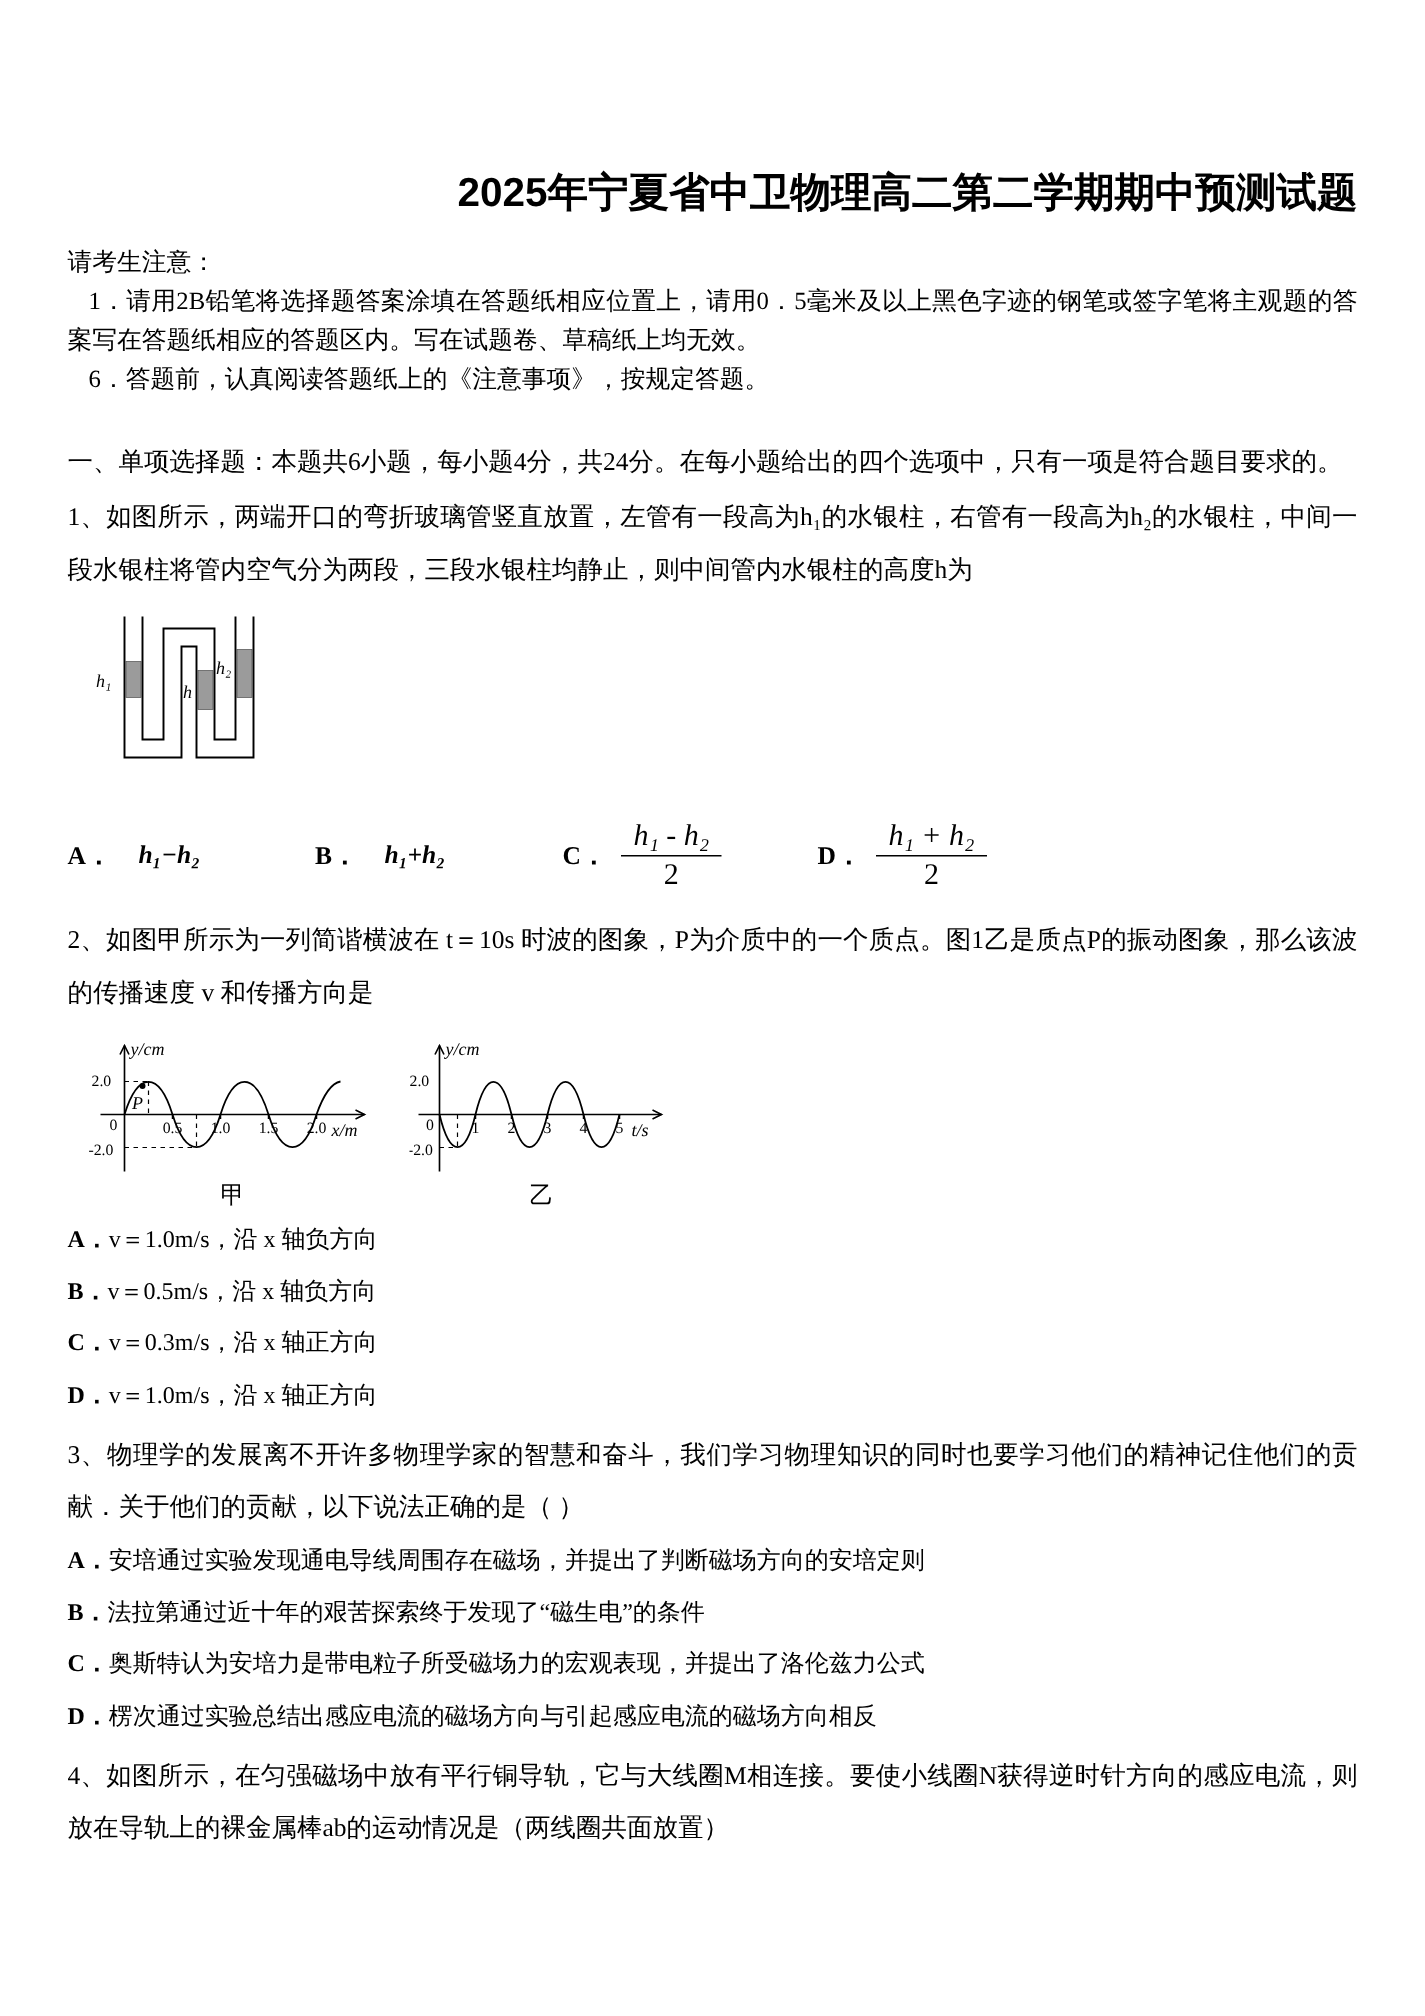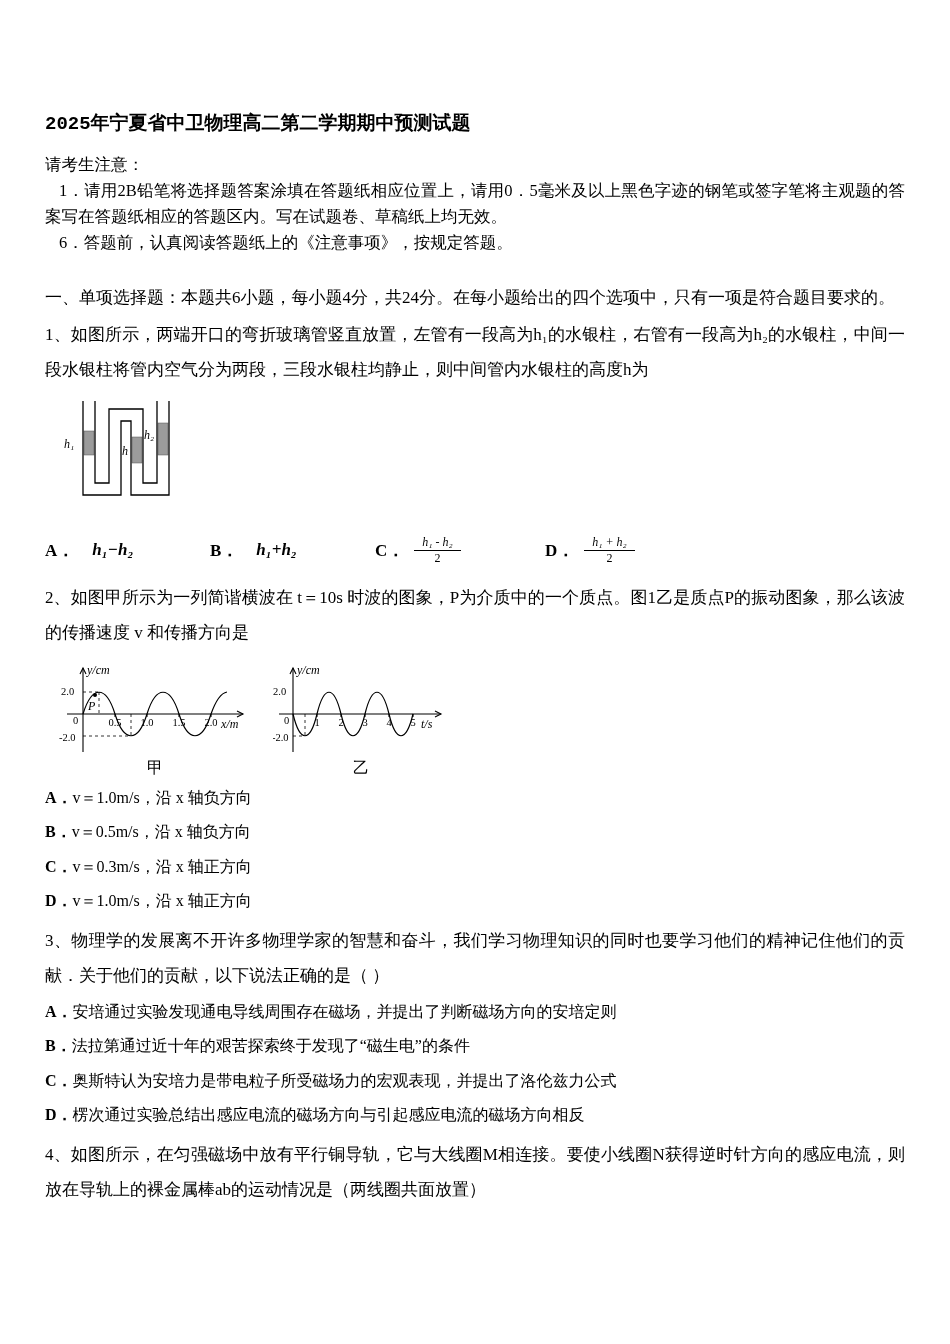--- a/index.html
+++ b/index.html
@@ -5,22 +5,22 @@
   html,body{margin:0;padding:0;background:#ffffff;}
   body{
     width:950px;height:1344px;
     font-family:"Liberation Serif","DejaVu Serif",serif;
     color:#000;
     box-sizing:border-box;
     overflow:hidden;
   }
   .page{padding:110px 45px 0 45px;box-sizing:border-box;}
   .title{
-    font-family:Liberation Mono, monospace;
-    font-size:19px;font-weight:bold;text-align:left;
+    font-family:Liberation Sans, sans-serif;
+    font-size:27px;font-weight:bold;text-align:right;
     margin:0 0 16px 0;
   }
   .notice p{margin:0;font-size:16.5px;line-height:26px;text-align:justify;}
   .notice .n-head{font-weight:normal;}
   .notice .n-item{text-indent:14px;}
   .notice .n-item2{text-indent:14px;}
   .section-heading{
     margin:27px 0 0 0;font-size:17px;line-height:30px;text-align:justify;
   }
   .qtext{margin:4px 0 0 0;font-size:17px;line-height:35px;text-align:justify;}
@@ -31,21 +31,21 @@
   .options-row{display:flex;align-items:center;margin:30px 0 14px 0;font-size:17px;}
   .options-row .opt{display:flex;align-items:center;}
   .opt-a{width:165px;}
   .opt-b{width:165px;}
   .opt-c{width:170px;}
   .opt-d{flex:1;}
   .opt-label{font-weight:bold;}
   .formula{font-style:italic;font-weight:bold;margin-left:18px;}
   .frac{
     display:inline-block;text-align:center;vertical-align:middle;
-    font-style:italic;line-height:1.2;margin-left:10px;font-size:12px;
+    font-style:italic;line-height:1.2;margin-left:10px;font-size:20px;
   }
   .frac .num{display:block;border-bottom:1.3px solid #000;padding:0 8px 1px 8px;}
   .frac .den{display:block;font-style:normal;}
   .optlines{margin:2px 0 0 0;}
   .optlines .optline{margin:0;font-size:16px;line-height:34.5px;text-align:justify;}
   .q-block{margin-top:2px;}
   svg{display:block;}
   .ax{stroke:#000;stroke-width:1.1;fill:none;}
   .tube{stroke:#000;stroke-width:1.3;fill:none;}
   .wave{stroke:#000;stroke-width:1.2;fill:none;}

